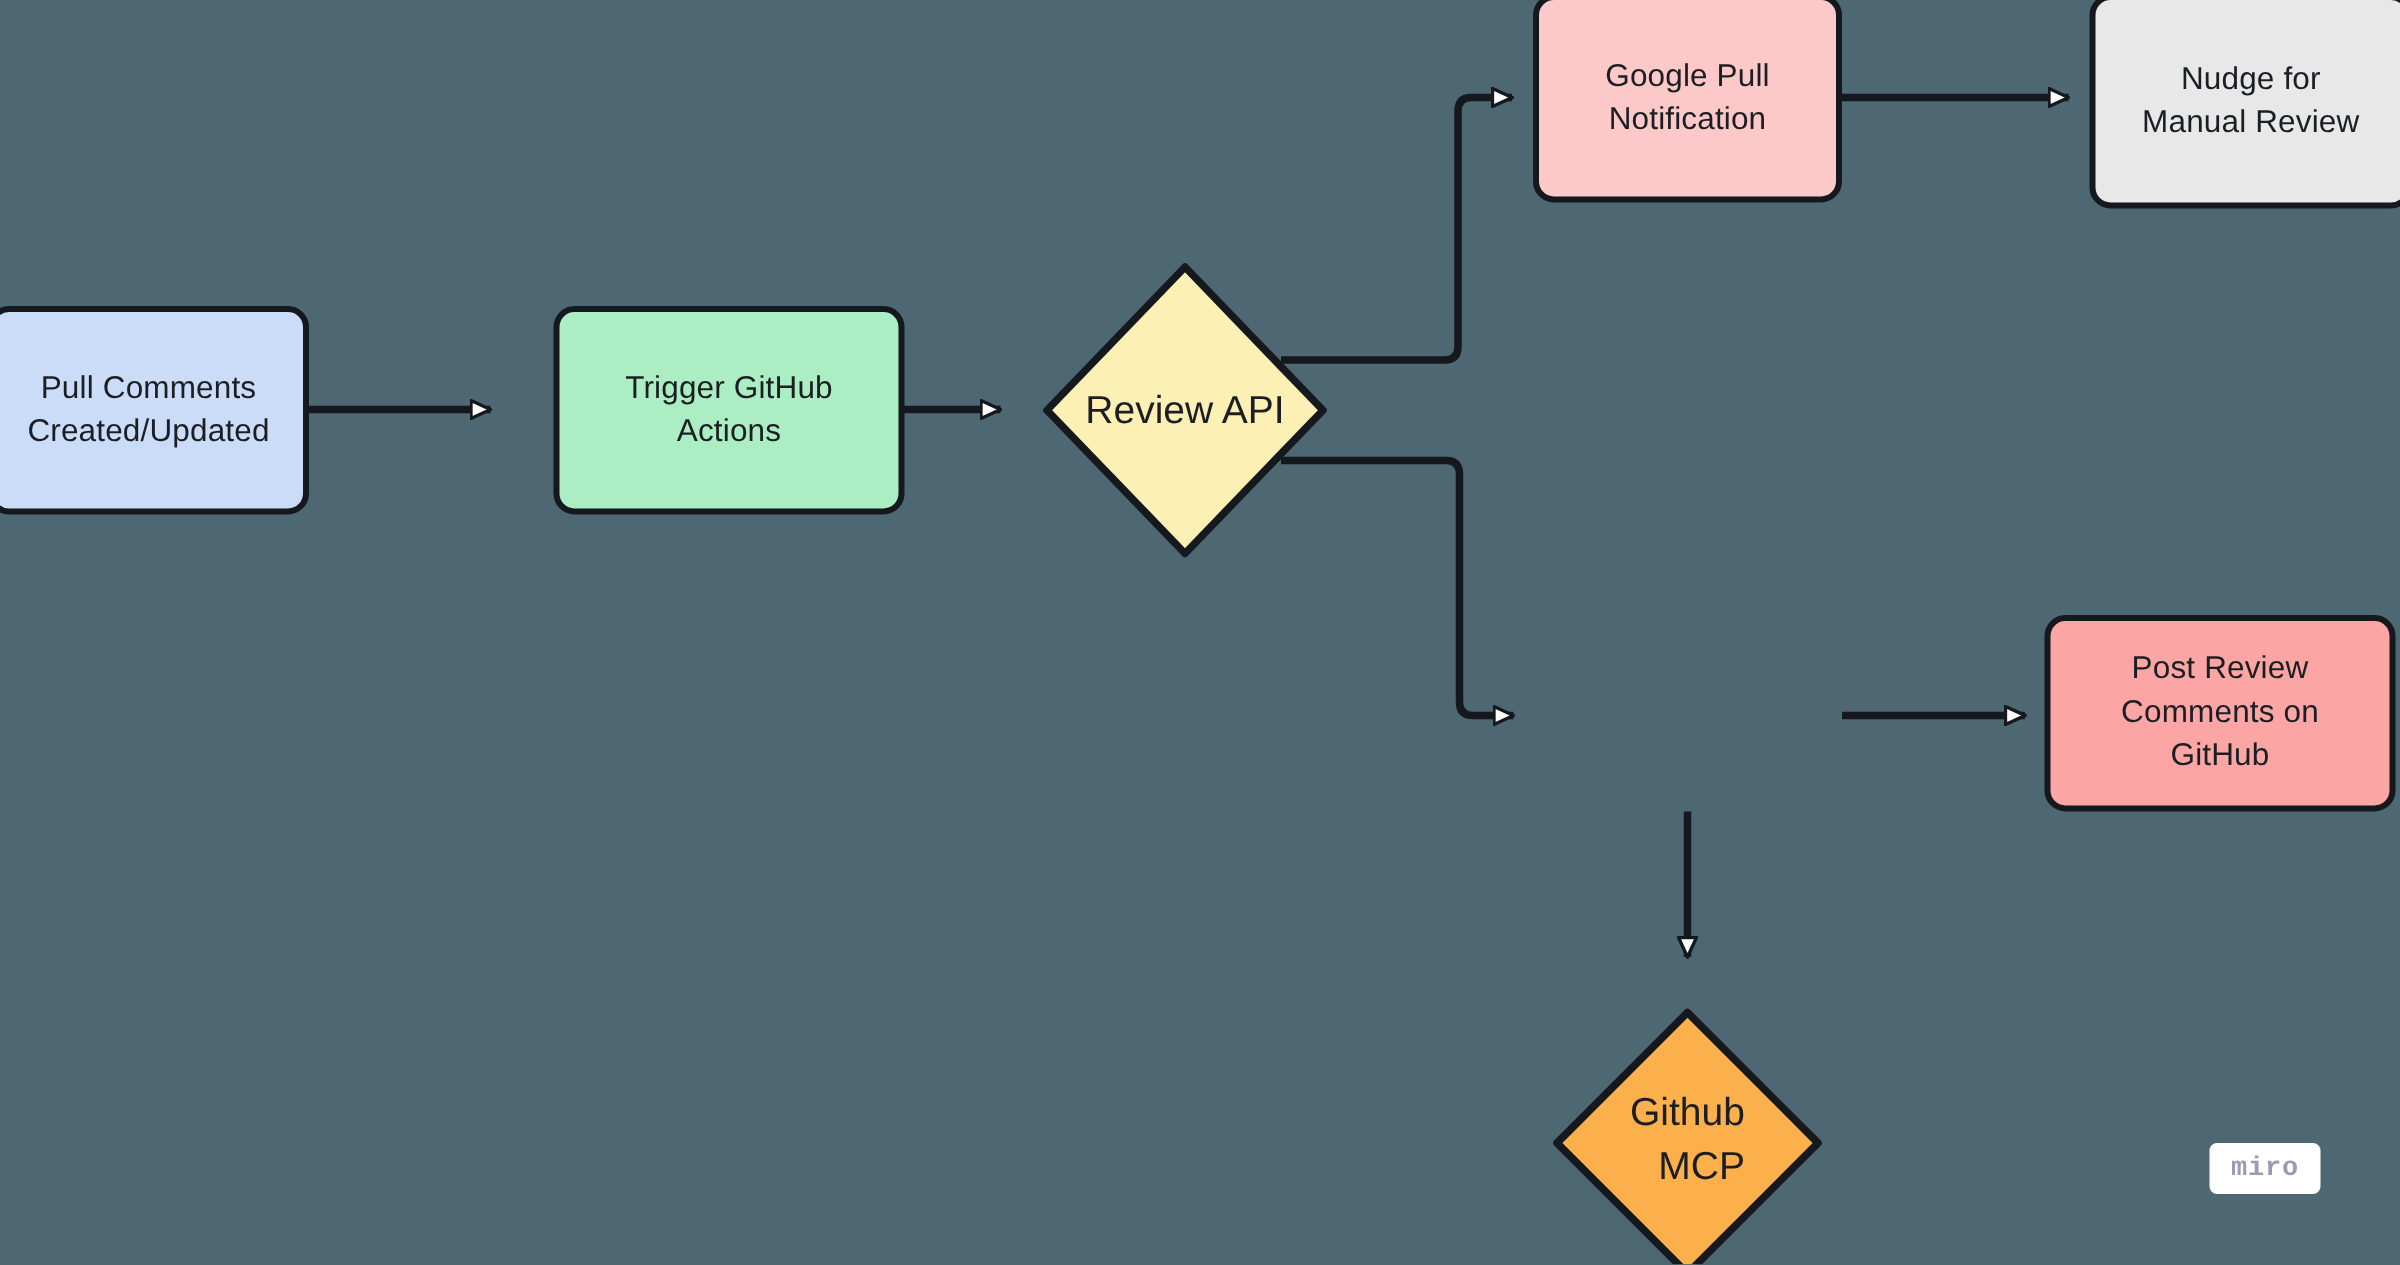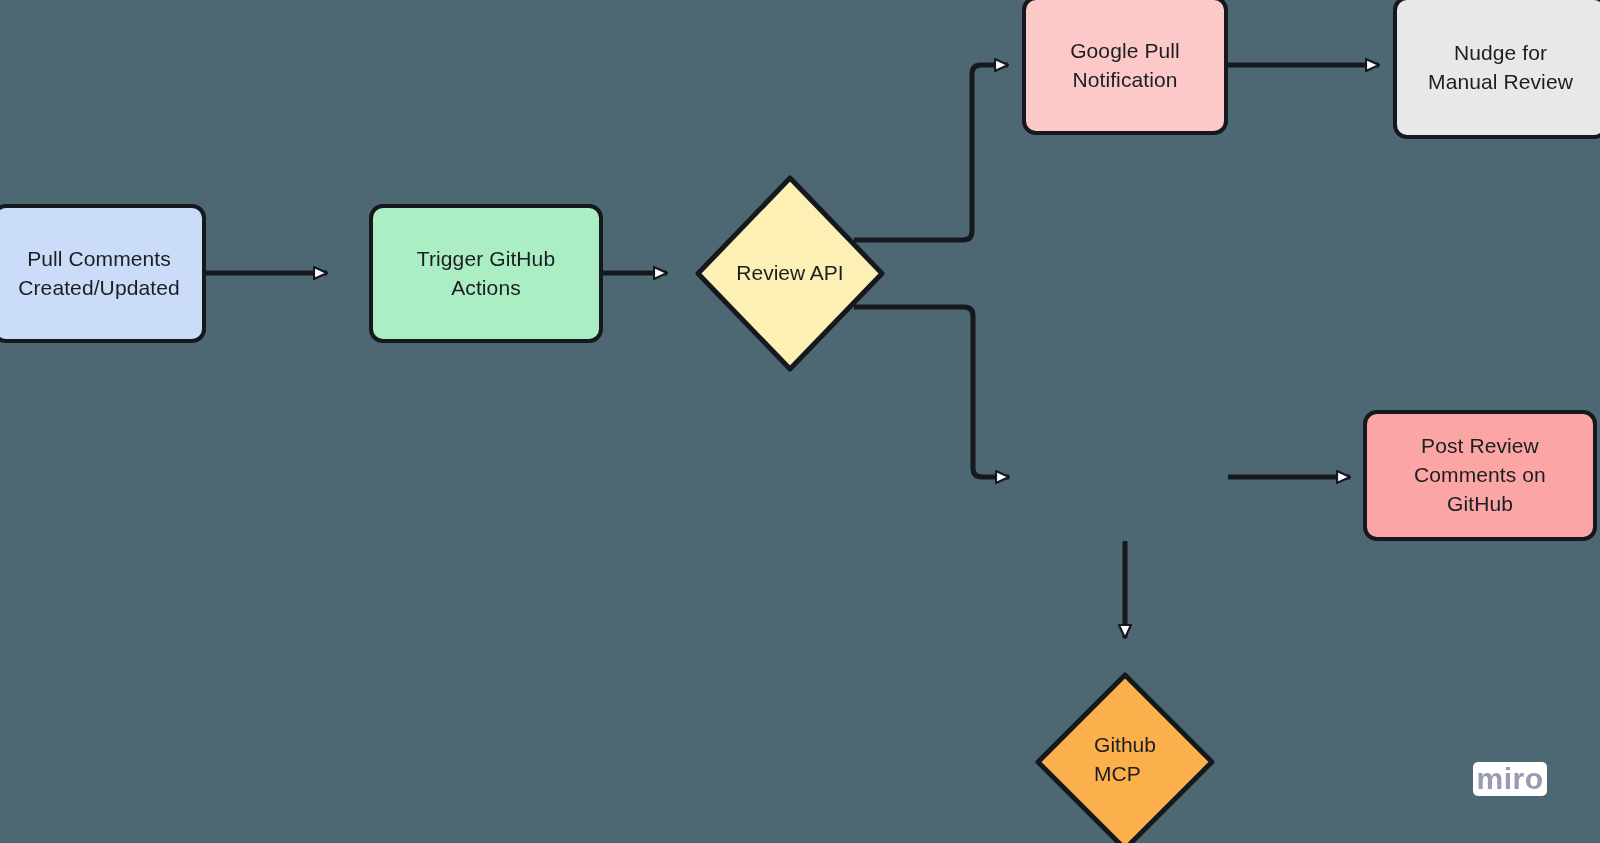--- a/index.html
+++ b/index.html
@@ -50,45 +50,45 @@
     justify-content: center;
   }
   .diamond svg {
     position: absolute;
     left: 0;
     top: 0;
   }
   .diamond .lbl {
     position: relative;
     z-index: 2;
-    text-align: left;
+    text-align: right;
     color: #1b1e22;
-    font-size: 21px;
+    font-size: 26px;
     line-height: 1.38;
     white-space: pre-line;
   }
   #miro-badge {
     position: absolute;
     left: 1473px;
     top: 762px;
     width: 74px;
     height: 34px;
     background: #ffffff;
     border-radius: 5px;
     display: flex;
     align-items: center;
     justify-content: center;
     z-index: 6;
   }
   #miro-badge .wordmark {
     color: #9a9bb3;
-    font-size: 30px;
+    font-size: 18px;
     font-weight: bold;
     letter-spacing: 0.5px;
-    font-family: Liberation Sans, sans-serif;
+    font-family: Liberation Mono, monospace;
   }
 </style>
 </head>
 <body>
 
 <div id="canvas">
 
   <svg id="edges" viewBox="0 0 1600 843" xmlns="http://www.w3.org/2000/svg">
     <defs>
       <marker id="arw" markerWidth="15" markerHeight="14" refX="14" refY="7" orient="auto" markerUnits="userSpaceOnUse">

